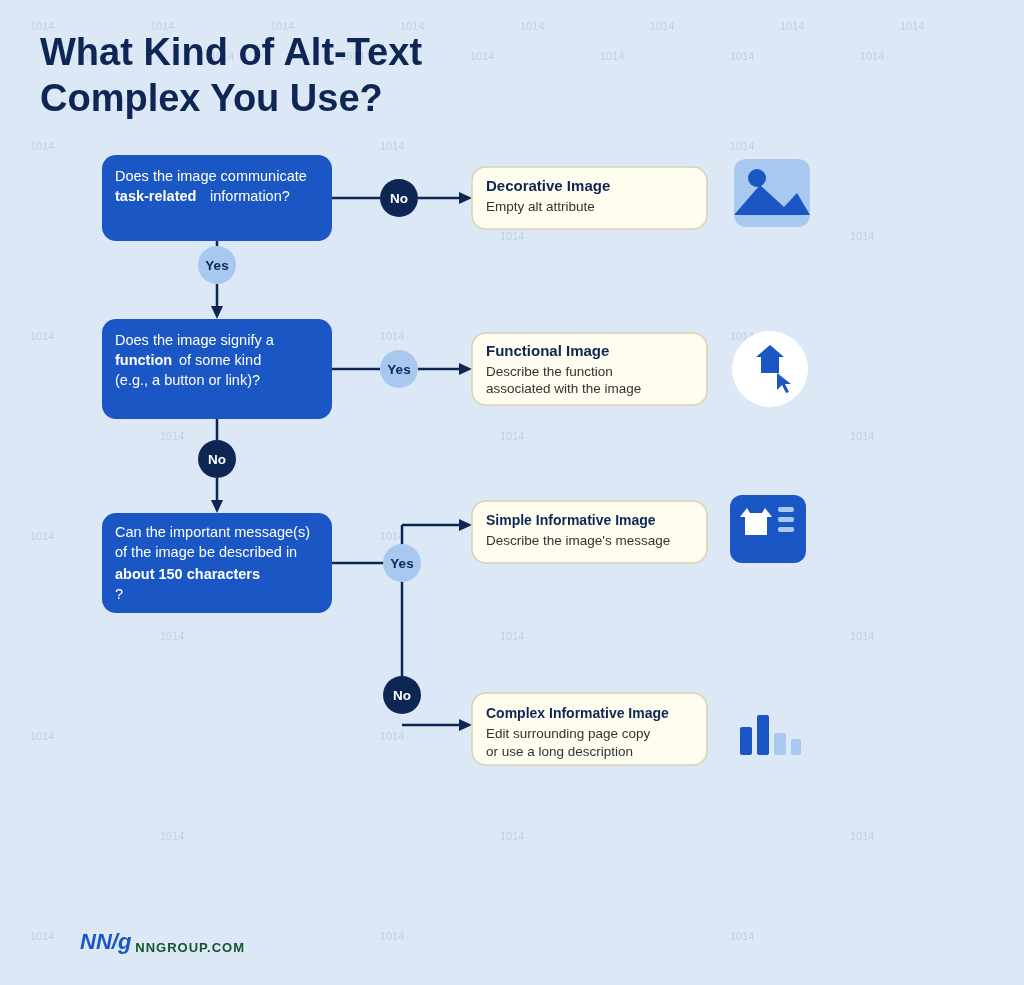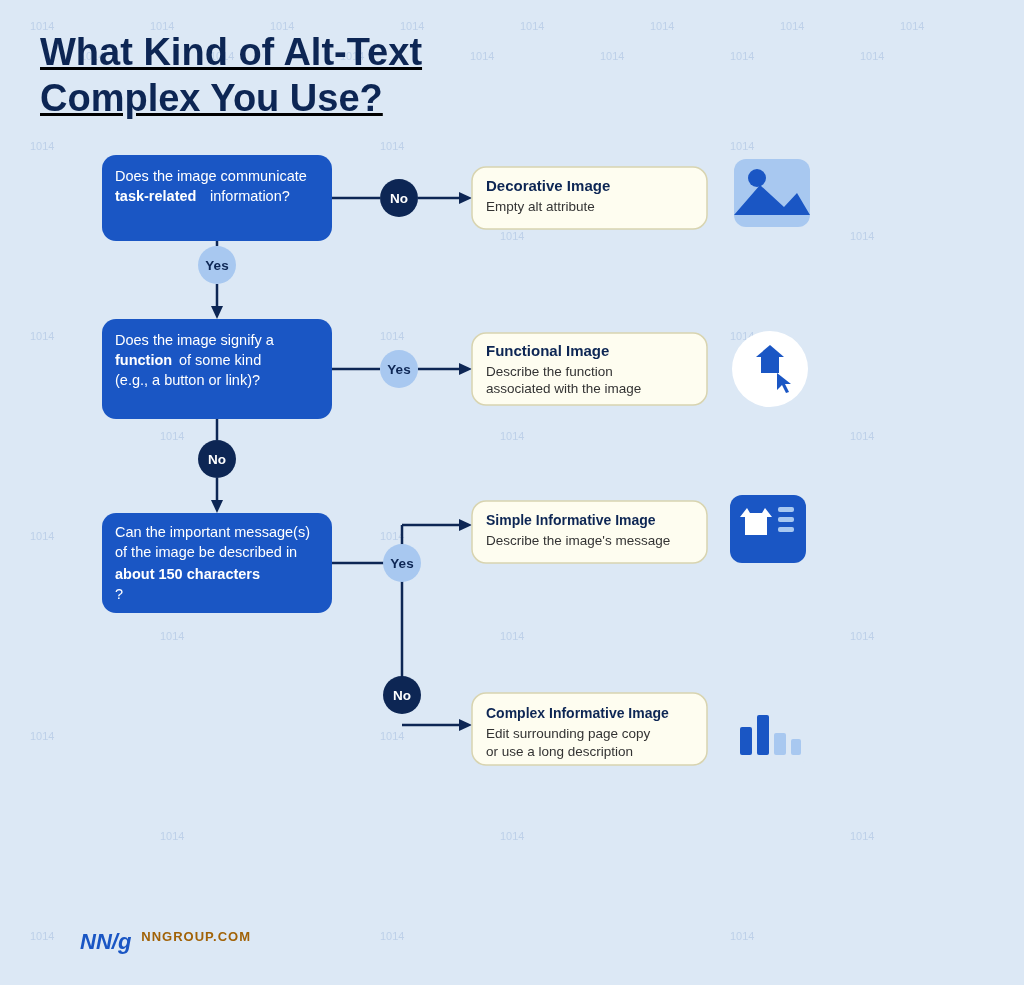--- a/index.html
+++ b/index.html
@@ -14,21 +14,20 @@
       justify-content: center;
     }
 
     .page-wrapper {
       background: #dce8f5;
       width: 1024px;
       min-height: 985px;
       position: relative;
       padding: 30px 40px 40px 40px;
       overflow: hidden;
-      text-decoration: underline;
     }
 
     
     svg { display: block; }
 
     
     .wm {
       position: absolute;
       font-size: 11px;
       color: rgba(100,140,200,0.25);
@@ -202,18 +201,18 @@
       <rect x="668" y="556" width="76" height="76" rx="12" fill="#dce8f5"></rect>
 
       <rect x="678" y="592" width="12" height="28" rx="2" fill="#1a56c4"></rect>
       <rect x="695" y="580" width="12" height="40" rx="2" fill="#1a56c4"></rect>
       <rect x="712" y="598" width="12" height="22" rx="2" fill="#a8c8f0"></rect>
       <rect x="729" y="604" width="10" height="16" rx="2" fill="#a8c8f0"></rect>
 
     </svg>
   </div>
 
-  <div style="position:absolute; bottom:30px; left:80px; display:flex; align-items:flex-start; gap:10px; z-index:1;">
+  <div style="position:absolute; bottom:30px; left:80px; display:flex; align-items:flex-end; gap:4px; z-index:1;">
     <span style="font-size:22px; font-weight:900; color:#1a56c4; font-style:italic; font-family:Segoe UI,Arial,sans-serif;">NN/g</span>
-    <span style="font-size:13px; font-weight:600; color:#a16207; letter-spacing:1px; font-family:Segoe UI,Arial,sans-serif;">NNGROUP.COM</span>
+    <span style="font-size:13px; font-weight:600; color:#14532d; letter-spacing:1px; font-family:Segoe UI,Arial,sans-serif;">NNGROUP.COM</span>
   </div>
 
 </div>
 
 </body></html>

